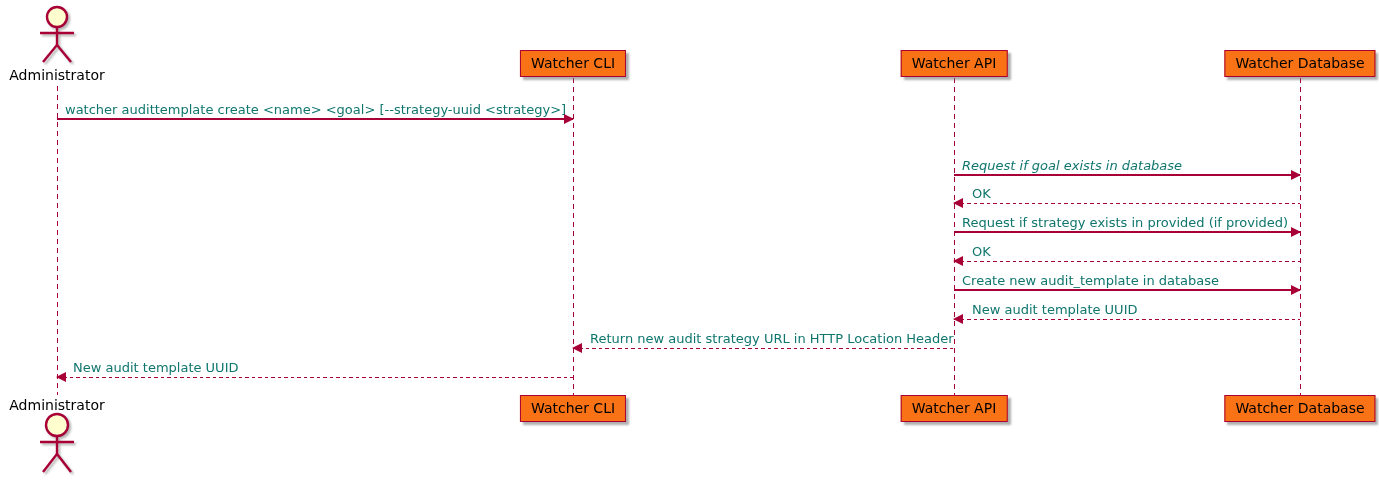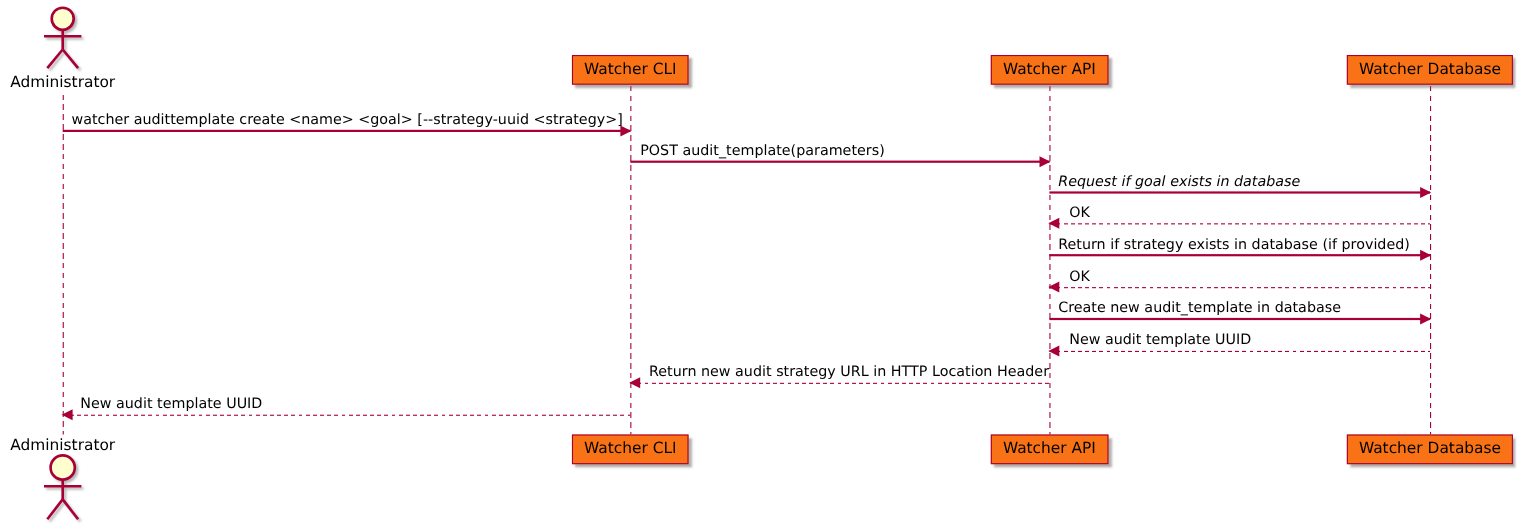--- a/index.html
+++ b/index.html
@@ -19,21 +19,21 @@
     font-size:14px; white-space:nowrap;
   }
   .actor-figure { position:absolute; transform:translateX(-50%); }
   .actor-figure svg { filter:drop-shadow(2.5px 2.5px 1px rgba(120,120,120,0.55)); }
   .lifeline {
     position:absolute; width:1px;
     background:repeating-linear-gradient(to bottom,#A80036 0 5px,transparent 5px 9px);
   }
   .msg { position:absolute; height:18px; }
   .msg-label {
-    position:absolute; bottom:3px; font-size:13px; white-space:nowrap; color:#000000;
+    position:absolute; bottom:3px; font-size:13px; white-space:nowrap; color:#0f766e;
   }
   .msg-line { position:absolute; left:0; right:0; bottom:0; }
   .msg-line.solid { height:1.6px; background:#A80036; }
   .msg-line.dashed {
     height:1.2px;
     background:repeating-linear-gradient(to right,#A80036 0 3.5px,transparent 3.5px 6.5px);
   }
   .arrowhead { position:absolute; width:0; height:0; bottom:-4px;
     border-top:5px solid transparent; border-bottom:5px solid transparent; }
   .arrowhead.right { right:-1px; border-left:10px solid #A80036; }
@@ -63,40 +63,35 @@
   <div class="participant-box" style="left:573px; top:50px;">Watcher CLI</div>
   <div class="participant-box" style="left:954px; top:50px;">Watcher API</div>
   <div class="participant-box" style="left:1300px; top:50px;">Watcher Database</div>
 
   <div class="msg" style="left:57px;  top:102px; width:516px;">
     <div class="msg-label" style="left:8px;">watcher audittemplate create &lt;name&gt; &lt;goal&gt; [--strategy-uuid &lt;strategy&gt;]</div>
     <div class="msg-line solid"></div>
     <div class="arrowhead right"></div>
   </div>
 
-  <div class="msg" style="left:573px; top:130px; width:381px;">
-    <div class="msg-label" style="left:9px;">POST audit_template(parameters)</div>
-    <div class="msg-line solid"></div>
-    <div class="arrowhead right"></div>
-  </div>
 
   <div class="msg" style="left:954px; top:158px; width:346px;">
     <div class="msg-label" style="left:8px;font-style:italic;">Request if goal exists in database</div>
     <div class="msg-line solid"></div>
     <div class="arrowhead right"></div>
   </div>
 
   <div class="msg" style="left:954px; top:186px; width:346px;">
     <div class="msg-label" style="left:18px;">OK</div>
     <div class="msg-line dashed"></div>
     <div class="arrowhead left"></div>
   </div>
 
   <div class="msg" style="left:954px; top:215px; width:346px;">
-    <div class="msg-label" style="left:8px;">Return if strategy exists in database (if provided)</div>
+    <div class="msg-label" style="left:8px;">Request if strategy exists in provided (if provided)</div>
     <div class="msg-line solid"></div>
     <div class="arrowhead right"></div>
   </div>
 
   <div class="msg" style="left:954px; top:244px; width:346px;">
     <div class="msg-label" style="left:18px;">OK</div>
     <div class="msg-line dashed"></div>
     <div class="arrowhead left"></div>
   </div>
 

